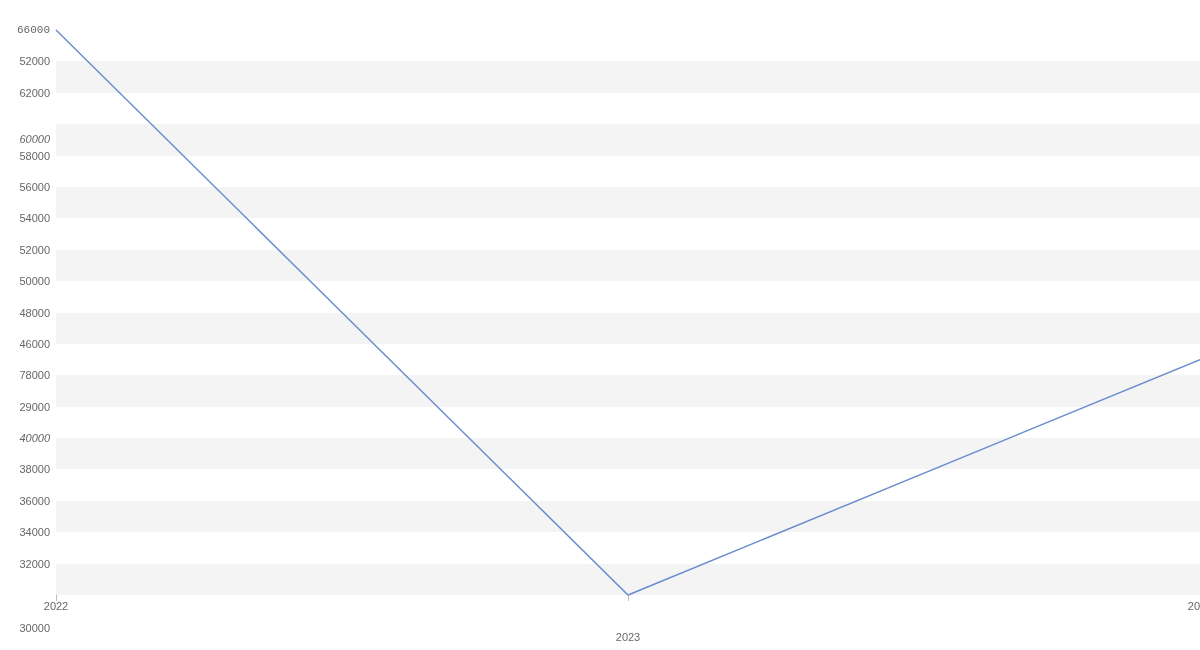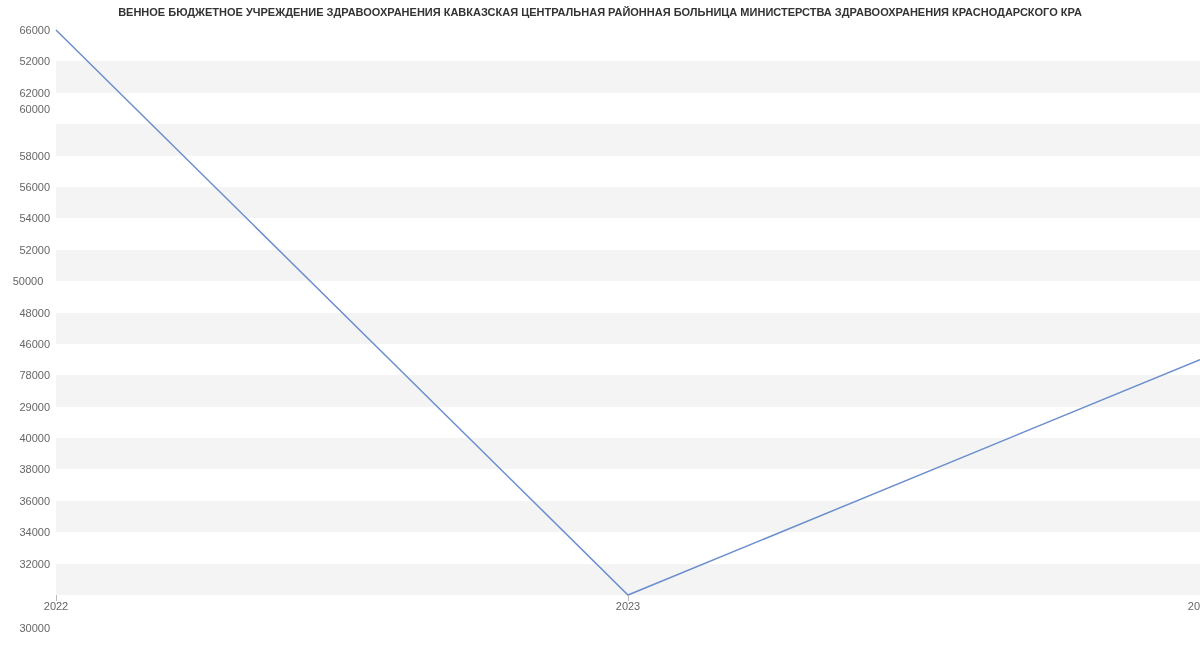--- a/index.html
+++ b/index.html
@@ -77,21 +77,20 @@
       left: 56px;
       width: 1144px;
       height: 565px;
       overflow: visible;
     }
   </style>
 </head>
 <body>
 
 <div class="chart-container">
-  <div class="chart-title">ВЕННОЕ БЮДЖЕТНОЕ УЧРЕЖДЕНИЕ ЗДРАВООХРАНЕНИЯ КАВКАЗСКАЯ ЦЕНТРАЛЬНАЯ РАЙОННАЯ БОЛЬНИЦА МИНИСТЕРСТВА  ЗДРАВООХРАНЕНИЯ КРАСНОДАРСКОГО КРА</div>
 
   <div class="plot-area" id="plot-area">
       <div class="grid-band" style="top: 533.611px; height: 31.3889px;"></div>
       <div class="grid-band" style="top: 470.833px; height: 31.3889px;"></div>
       <div class="grid-band" style="top: 408.056px; height: 31.3889px;"></div>
       <div class="grid-band" style="top: 345.278px; height: 31.3889px;"></div>
       <div class="grid-band" style="top: 282.5px; height: 31.3889px;"></div>
       <div class="grid-band" style="top: 219.722px; height: 31.3889px;"></div>
       <div class="grid-band" style="top: 156.944px; height: 31.3889px;"></div>
       <div class="grid-band" style="top: 94.1667px; height: 31.3889px;"></div>
@@ -101,35 +100,35 @@
   <svg class="data-line" id="line-svg" viewBox="0 0 1144 565" preserveAspectRatio="none">
       <polyline points="0,0 572,565 1144,329.5833333333333" fill="none" stroke="#6b8ecf" stroke-width="1.5"></polyline>
     </svg>
 
   <div id="y-axis-labels">
       <div class="y-tick-label" style="top: 595px; margin-top: 33px;">30000</div>
       <div class="y-tick-label" style="top: 563.611px;">32000</div>
       <div class="y-tick-label" style="top: 532.222px;">34000</div>
       <div class="y-tick-label" style="top: 500.833px;">36000</div>
       <div class="y-tick-label" style="top: 469.444px;">38000</div>
-      <div class="y-tick-label" style="top: 438.056px;">40000</div>
+      <div class="y-tick-label" style="top: 438.056px; font-style: italic;">40000</div>
       <div class="y-tick-label" style="top: 406.667px;">29000</div>
       <div class="y-tick-label" style="top: 375.278px;">78000</div>
       <div class="y-tick-label" style="top: 343.889px;">46000</div>
       <div class="y-tick-label" style="top: 312.5px;">48000</div>
-      <div class="y-tick-label" style="top: 281.111px; text-align: center;">50000</div>
+      <div class="y-tick-label" style="top: 281.111px;">50000</div>
       <div class="y-tick-label" style="top: 249.722px;">52000</div>
       <div class="y-tick-label" style="top: 218.333px;">54000</div>
       <div class="y-tick-label" style="top: 186.944px;">56000</div>
       <div class="y-tick-label" style="top: 155.556px;">58000</div>
-      <div class="y-tick-label" style="top: 109px;">60000</div>
+      <div class="y-tick-label" style="top: 139px; font-style: italic;">60000</div>
       <div class="y-tick-label" style="top: 92.7778px;">62000</div>
       <div class="y-tick-label" style="top: 61.3889px;">52000</div>
-      <div class="y-tick-label" style="top: 30px;">66000</div>
+      <div class="y-tick-label" style="top: 30px; font-family: Liberation Mono, monospace;">66000</div>
     </div>
   <div id="x-axis-labels">
       <div class="x-tick-mark" style="left: 56px;"></div>
       <div class="x-tick-label" style="left: 56px;">2022</div>
       <div class="x-tick-mark" style="left: 628px;"></div>
-      <div class="x-tick-label" style="left: 628px;">2023</div>
+      <div class="x-tick-label" style="left: 628px; margin-top: 31px;">2023</div>
       <div class="x-tick-label" style="left: 1200px;">2024</div>
     </div>
 </div>
 
 </body></html>

